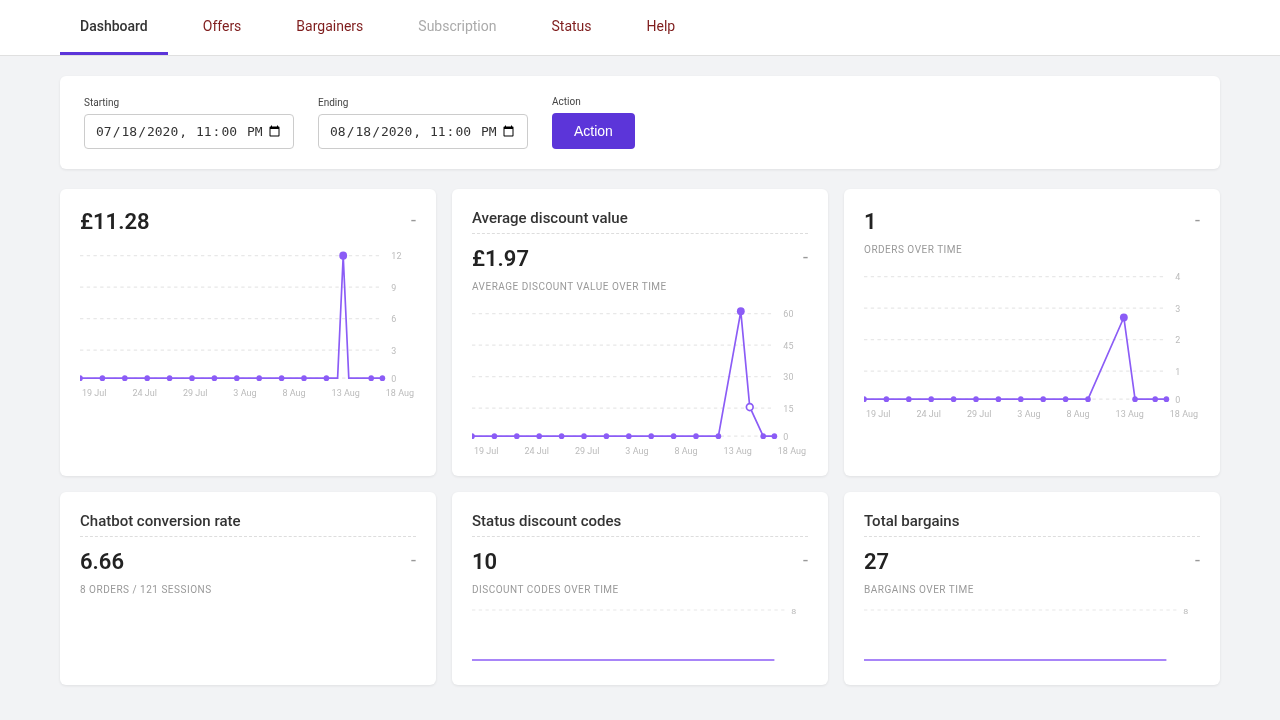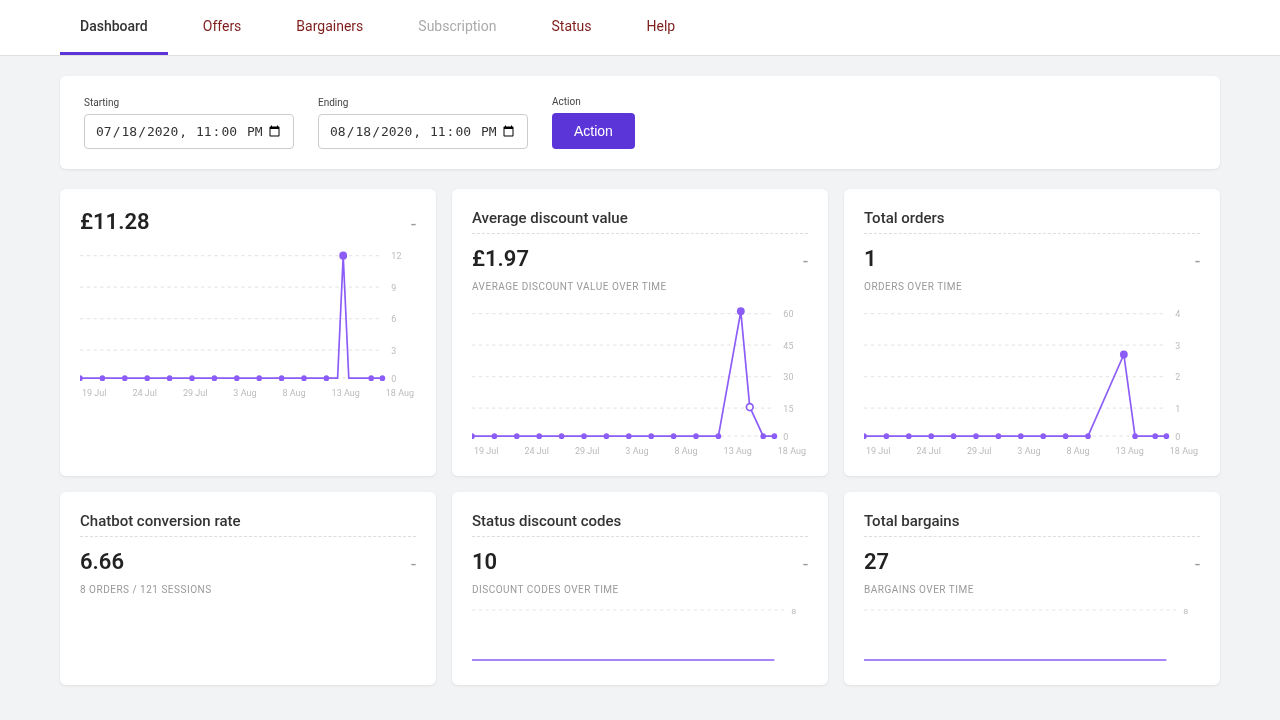--- a/index.html
+++ b/index.html
@@ -91,21 +91,21 @@
       font-size: 15px;
       font-weight: 500;
       color: #333;
       margin-bottom: 12px;
       border-bottom: 1px dashed #ddd;
       padding-bottom: 6px;
     }
     .card-value-row {
       display: flex;
       justify-content: space-between;
-      align-items: flex-end;
+      align-items: flex-start;
       margin-bottom: 10px;
     }
     .card-value {
       font-size: 22px;
       font-weight: 600;
       color: #222;
     }
     .card-minus {
       font-size: 18px;
       color: #999;
@@ -275,21 +275,20 @@
         <span>24 Jul</span>
         <span>29 Jul</span>
         <span>3 Aug</span>
         <span>8 Aug</span>
         <span>13 Aug</span>
         <span>18 Aug</span>
       </div>
     </div>
 
     <div class="card">
-      <div class="card-title">Total orders</div>
       <div class="card-value-row">
         <span class="card-value">1</span>
         <span class="card-minus">-</span>
       </div>
       <div class="card-subtitle">Orders over time</div>
       <div class="chart-container">
         <svg class="chart" viewBox="0 0 300 120" preserveAspectRatio="none">
           <line x1="0" y1="10" x2="270" y2="10" stroke="#e8e8e8" stroke-width="1" stroke-dasharray="3,3"></line>
           <line x1="0" y1="37" x2="270" y2="37" stroke="#e8e8e8" stroke-width="1" stroke-dasharray="3,3"></line>
           <line x1="0" y1="64" x2="270" y2="64" stroke="#e8e8e8" stroke-width="1" stroke-dasharray="3,3"></line>

